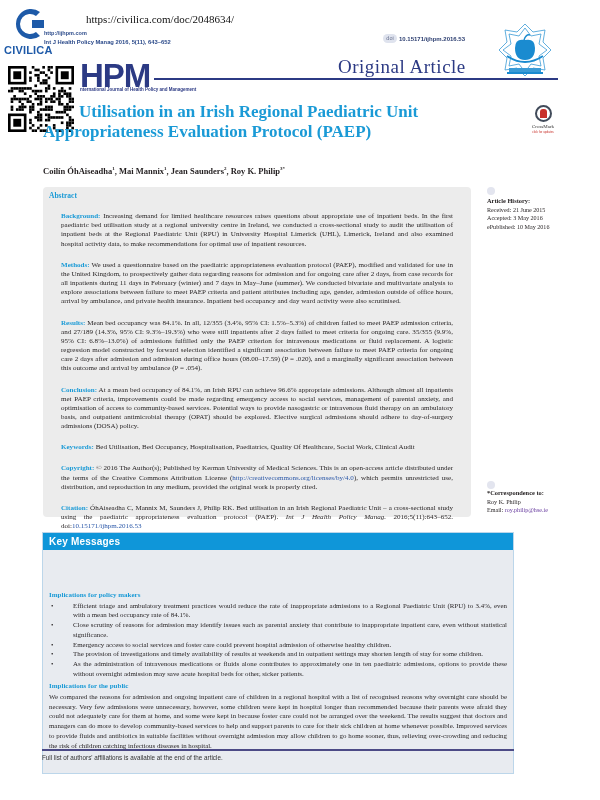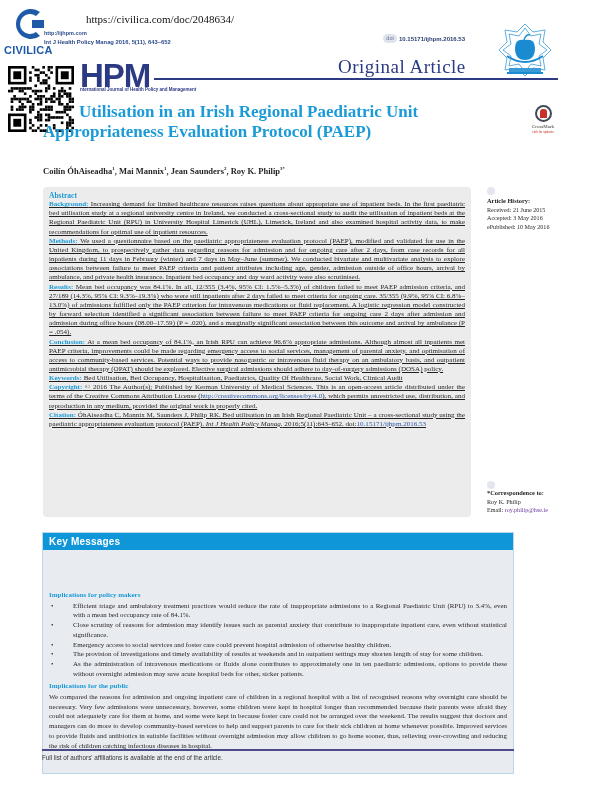--- a/index.html
+++ b/index.html
@@ -41,21 +41,21 @@
   .cm-circle { position:absolute; left: 7px; top: 0; width: 17px; height: 17px; border-radius: 50%; border: 2.5px solid #414b5a; background: #fff; }
   .cm-inner { position:absolute; left: 3px; top: 2px; width: 7px; height: 9px; background: #c8302a; border-radius: 3px 3px 0 0; }
   .cm-text { position:absolute; left: 0; top: 19px; width: 30px; text-align: center; font-size: 5px; color: #333; font-family: "Liberation Serif", serif; }
   .cm-sub { position:absolute; left: 0; top: 25px; width: 30px; text-align: center; font-size: 3px; color: #c8302a; font-family: "Liberation Sans", sans-serif; }
 
   .authors { left: 43px; top: 166px; font-family: "Liberation Serif", serif; font-weight: bold; font-size: 8.5px; color: #231f20; }
   .authors sup { font-size: 5px; }
 
   
   .abstract-box { left: 43px; top: 187px; width: 428px; height: 330px; background: #ececec; border-radius: 4px; padding: 4px 6px; font-size: 7.05px; line-height: 9.15px; text-align: justify; color: #231f20; }
-  .abstract-box p { margin: 0; text-decoration: underline; }
+  .abstract-box p { margin: 12px; }
   .abs-h { color: #1a9ad6; font-weight: bold; }
   .abs-title { color: #1a9ad6; font-weight: bold; font-size: 7.5px; margin-bottom: 0; }
   .link { color: #2a57a8; }
 
   
   .side-dot { width: 8px; height: 8px; border-radius: 50%; background: #e3e5ef; }
   .hist { left: 487px; top: 197px; font-size: 6.1px; line-height: 8.5px; color: #231f20; }
   .hist .h { font-weight: bold; font-size: 6.4px; }
   .corr { left: 487px; top: 489px; font-size: 6.1px; line-height: 8.5px; color: #231f20; }
   .corr .h { font-weight: bold; font-size: 6.4px; }

